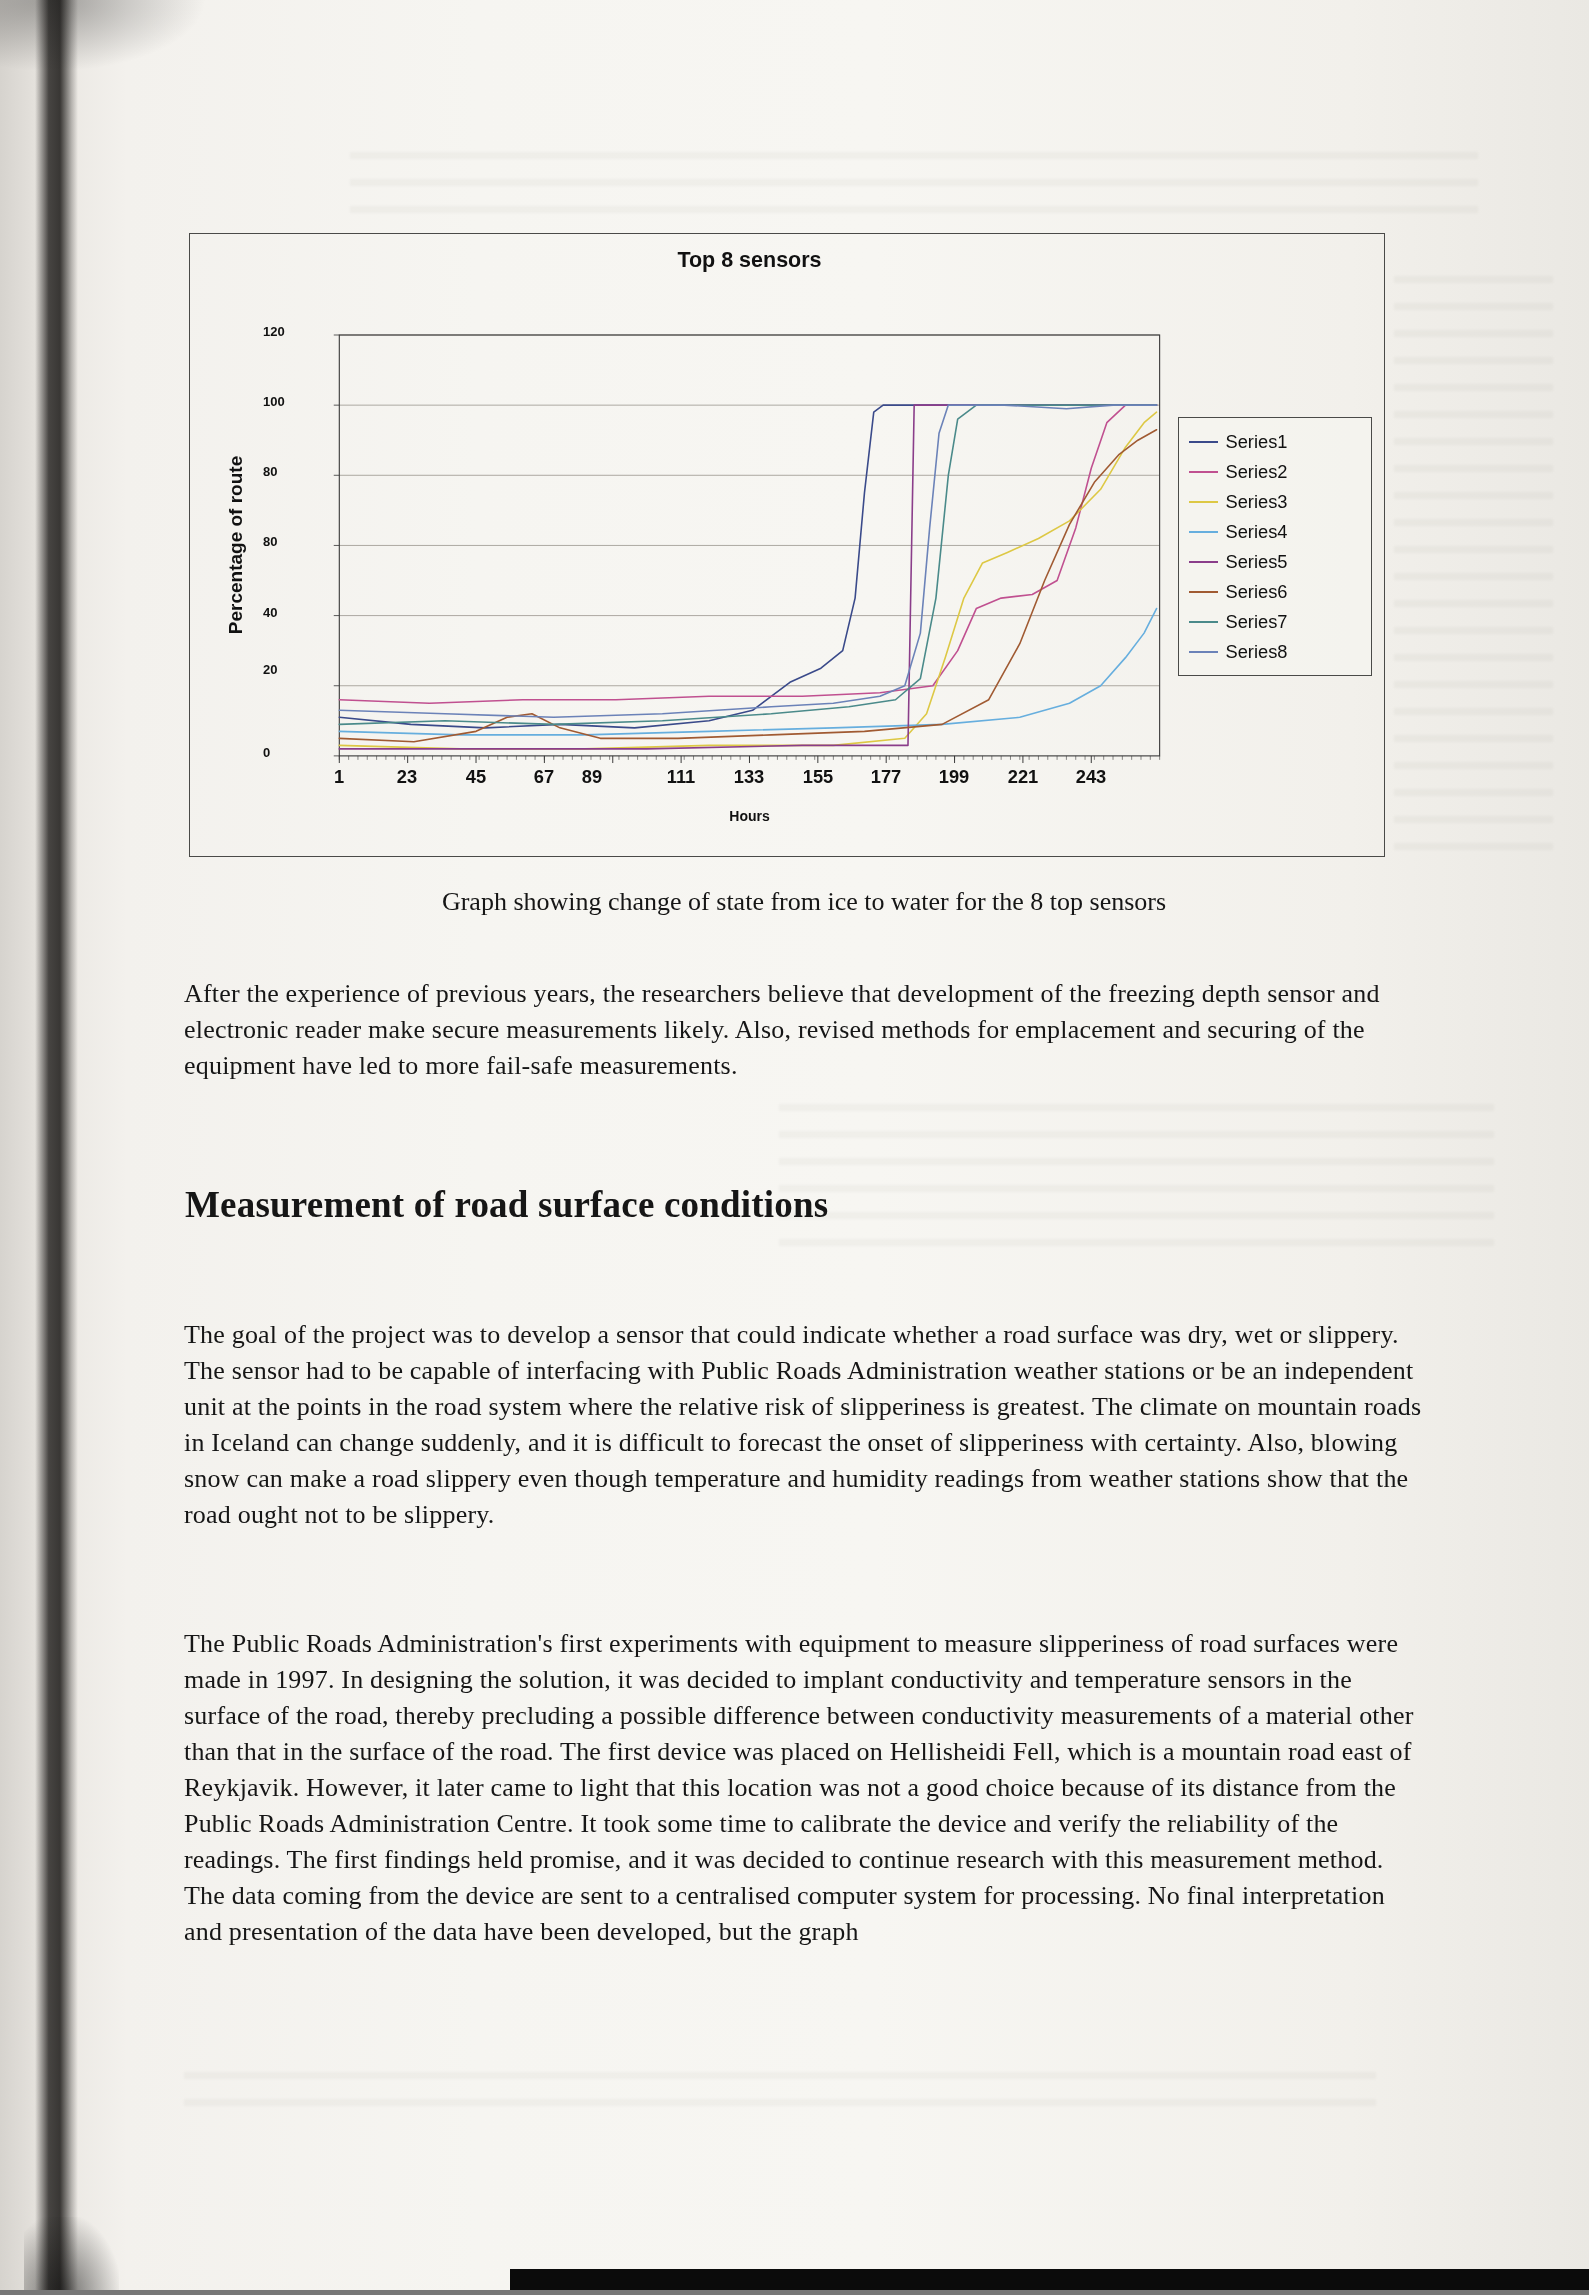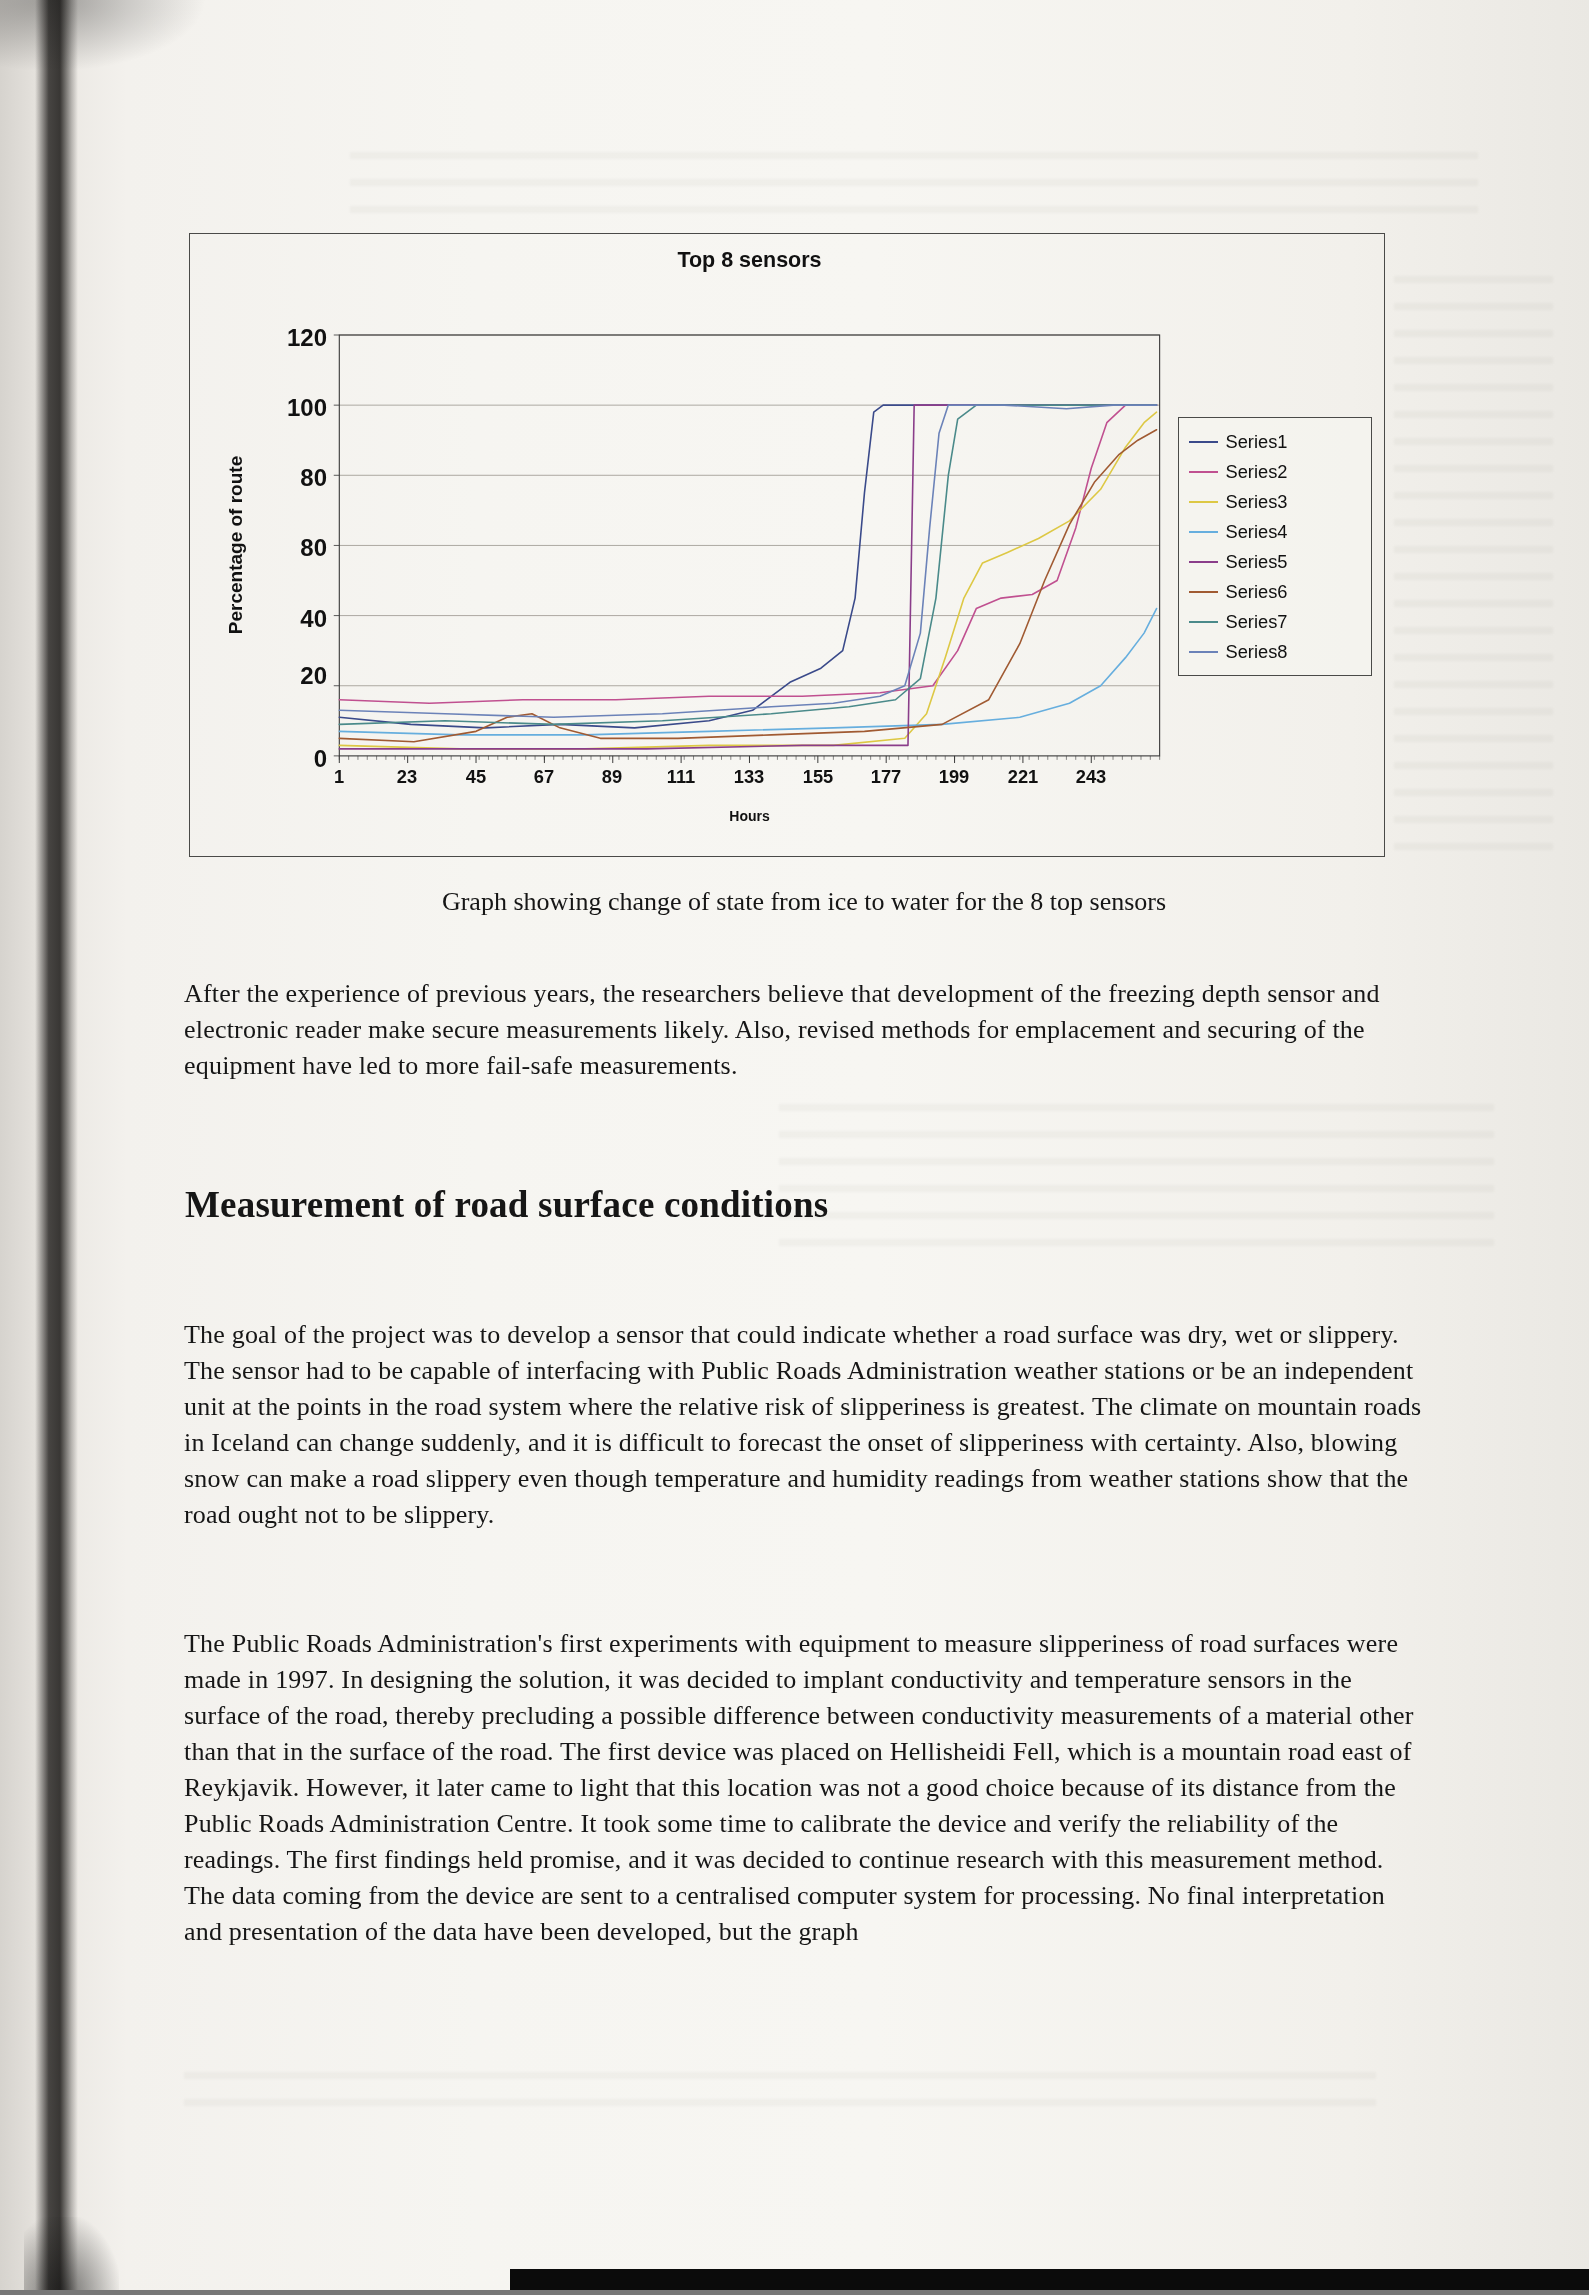--- a/index.html
+++ b/index.html
@@ -25,21 +25,21 @@
 
   
   .chart-frame{
     position:absolute;left:189px;top:233px;width:1196px;height:624px;
     border:1.6px solid #4a4a48;box-sizing:border-box;
     font-family:"Liberation Sans",sans-serif;color:#111;
   }
   .chart-title{position:absolute;left:149px;top:14.3px;width:821px;text-align:center;
     font-size:21.5px;font-weight:bold;}
   .plot-svg{position:absolute;left:141px;top:101px;width:829px;height:432px;overflow:visible;}
-  .ytick{position:absolute;left:73px;width:64px;text-align:right;font-size:24px;font-weight:600;}
+  .ytick{position:absolute;left:73px;width:64px;text-align:left;font-size:13px;font-weight:600;}
   .xtick{position:absolute;top:532px;width:48px;text-align:center;font-size:18.3px;font-weight:600;}
   .x-axis-title{position:absolute;left:149px;top:574px;width:821px;text-align:center;
     font-size:14px;font-weight:bold;}
   .y-axis-title{position:absolute;left:46px;top:311px;transform:translate(-50%,-50%) rotate(-90deg);
     font-size:19px;font-weight:bold;white-space:nowrap;}
   .legend-box{position:absolute;left:988px;top:183px;width:194px;box-sizing:border-box;
     border:1.6px solid #4a4a48;padding:9px 0 8px;background:rgba(246,245,241,.55);}
   .legend-row{display:flex;align-items:center;height:30px;}
   .legend-swatch{width:29px;height:0;border-top:2.4px solid #000;margin:0 8px 0 9.5px;flex:0 0 auto;}
   .legend-label{font-size:18.3px;}
@@ -202,21 +202,21 @@
         <div class="ytick" style="top: 300px;">80</div>
         <div class="ytick" style="top: 230px;">80</div>
         <div class="ytick" style="top: 160px;">100</div>
         <div class="ytick" style="top: 90px;">120</div>
       </div>
     <div>
         <div class="xtick" style="left: 125px;">1</div>
         <div class="xtick" style="left: 193px;">23</div>
         <div class="xtick" style="left: 262px;">45</div>
         <div class="xtick" style="left: 330px;">67</div>
-        <div class="xtick" style="left: 398px;">89</div>
+        <div class="xtick" style="left: 378px;">89</div>
         <div class="xtick" style="left: 467px;">111</div>
         <div class="xtick" style="left: 535px;">133</div>
         <div class="xtick" style="left: 604px;">155</div>
         <div class="xtick" style="left: 672px;">177</div>
         <div class="xtick" style="left: 740px;">199</div>
         <div class="xtick" style="left: 809px;">221</div>
         <div class="xtick" style="left: 877px;">243</div>
       </div>
     <div class="x-axis-title">Hours</div>
     <div class="legend-box">

